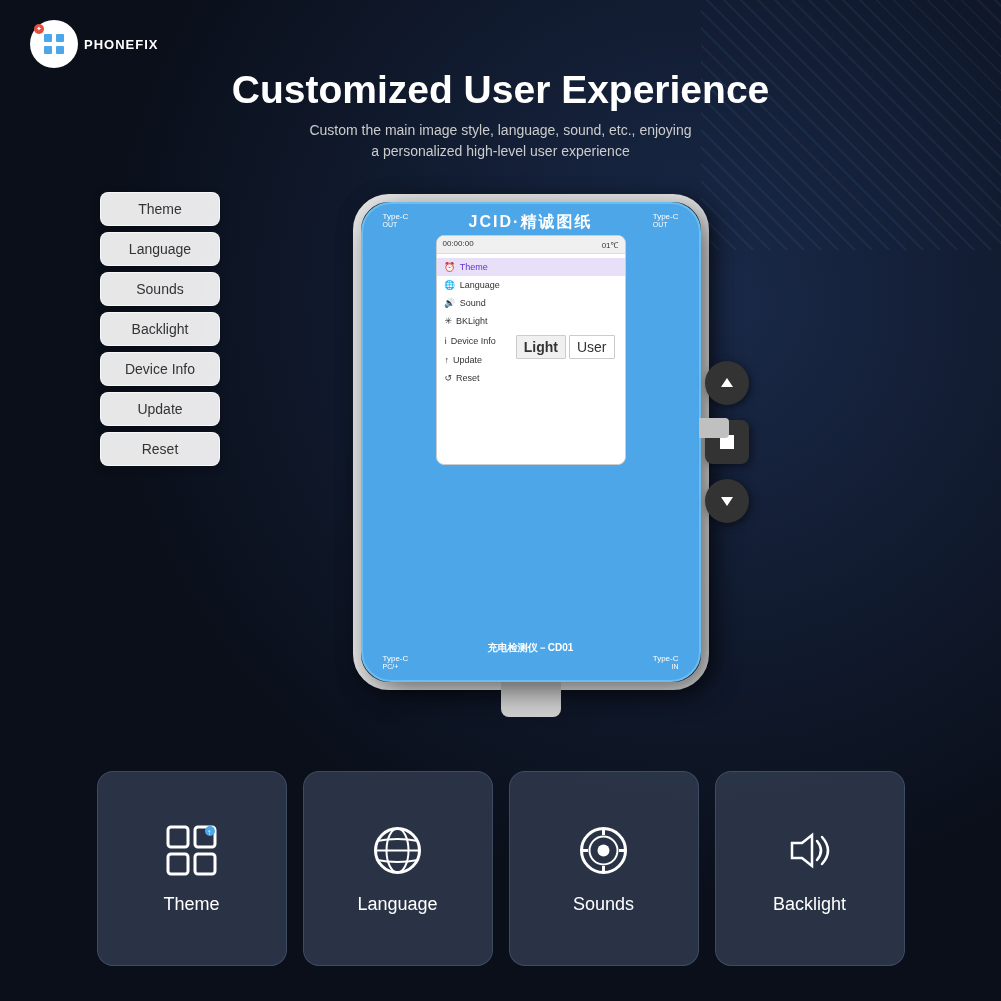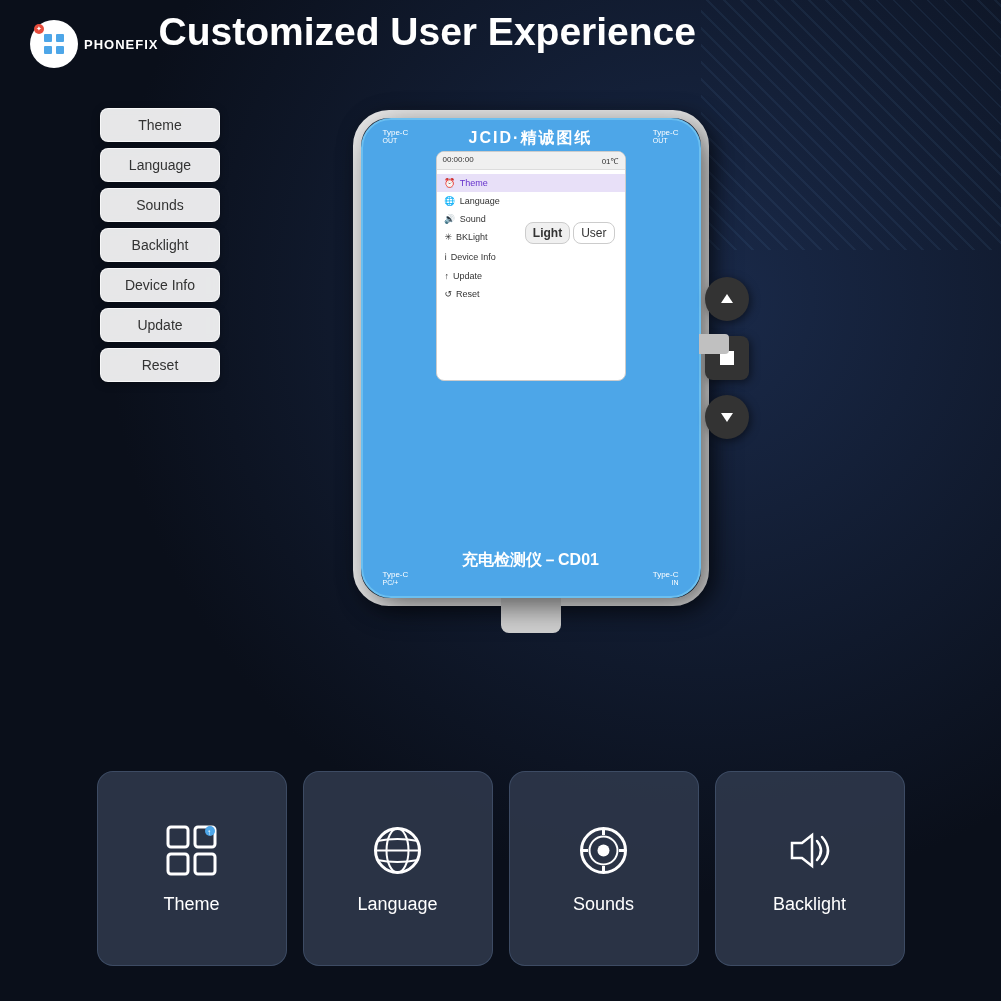--- a/index.html
+++ b/index.html
@@ -24,20 +24,21 @@
       position: relative;
       z-index: 1;
       width: 100%;
       height: 100%;
     }
 
     
     .header {
       padding: 20px 30px 10px 30px;
       display: flex;
+      flex-direction: column;
     }
 
     .top-bar {
       display: flex;
       align-items: center;
       margin-bottom: 10px;
     }
 
     .logo {
       display: flex;
@@ -207,24 +208,25 @@
       position: absolute;
       right: 10px;
       top: 70px;
       display: flex;
       gap: 3px;
     }
 
     .ld-btn {
       background: white;
       border: 1px solid #ccc;
-      border-radius: 8px;
+      border-radius: 1px;
       padding: 3px 7px;
-      font-size: 12px;
+      font-size: 14px;
       color: #333;
+      margin-top: 29px;
     }
 
     .ld-btn.active {
       background: #f0f0f0;
       font-weight: bold;
     }
 
     
     .device-controls {
       position: absolute;
@@ -276,21 +278,21 @@
       font-size: 9px;
       color: white;
     }
 
     .device-model {
       position: absolute;
       bottom: 25px;
       left: 50%;
       transform: translateX(-50%);
       color: white;
-      font-size: 16px;
+      font-size: 10px;
       font-weight: bold;
       white-space: nowrap;
     }
 
     
     .usb-connector {
       position: absolute;
       bottom: -35px;
       left: 50%;
       transform: translateX(-50%);
@@ -384,20 +386,24 @@
             <rect x="4" y="4" width="8" height="8" rx="1" fill="#4da6e8"></rect>
             <rect x="16" y="4" width="8" height="8" rx="1" fill="#4da6e8"></rect>
             <rect x="4" y="16" width="8" height="8" rx="1" fill="#4da6e8"></rect>
             <rect x="16" y="16" width="8" height="8" rx="1" fill="#4da6e8"></rect>
           </svg>
         </div>
         <span class="brand-name">PHONEFIX</span>
       </div>
     </div>
     <div class="page-title">Customized User Experience</div>
+    <div class="page-subtitle">
+      <span>Custom the main image style, language, sound, etc., enjoying</span><br>
+      <span>a personalized high-level user experience</span>
+    </div>
   </div>
 
   <div class="device-section">
 
     <div class="floating-menu">
       <div class="menu-item">Theme</div>
       <div class="menu-item">Language</div>
       <div class="menu-item">Sounds</div>
       <div class="menu-item">Backlight</div>
       <div class="menu-item">Device Info</div>

